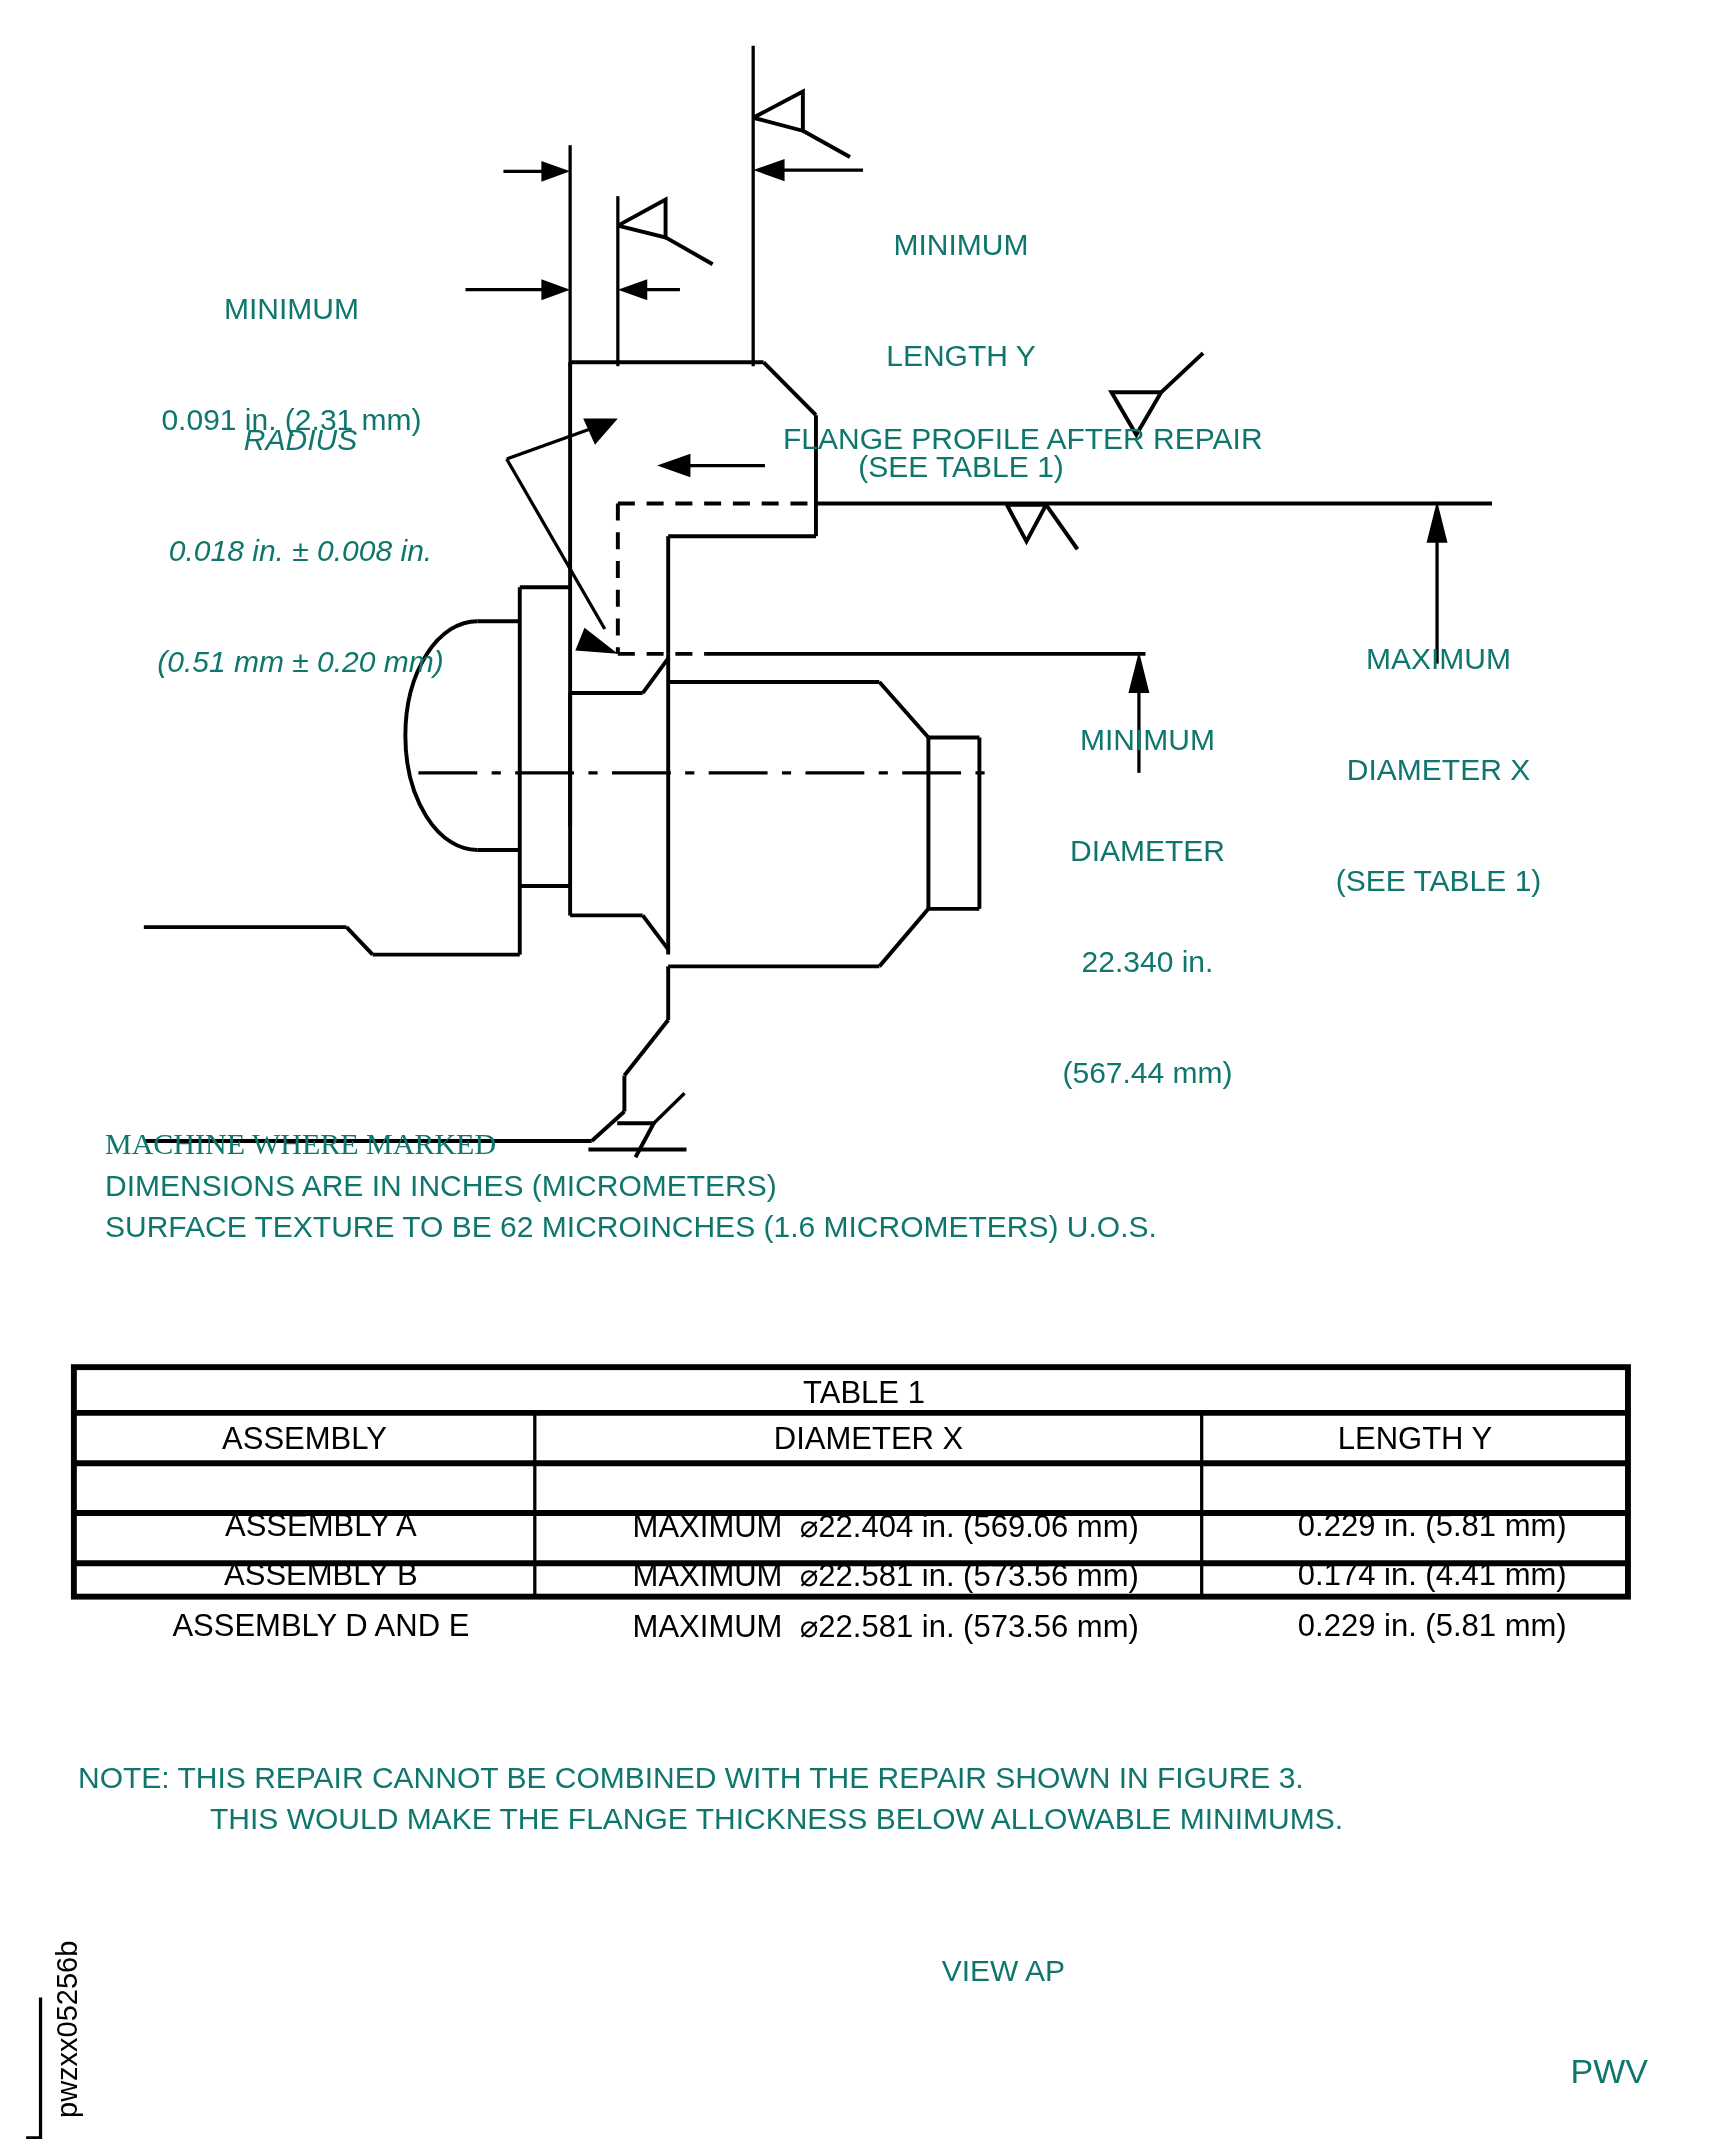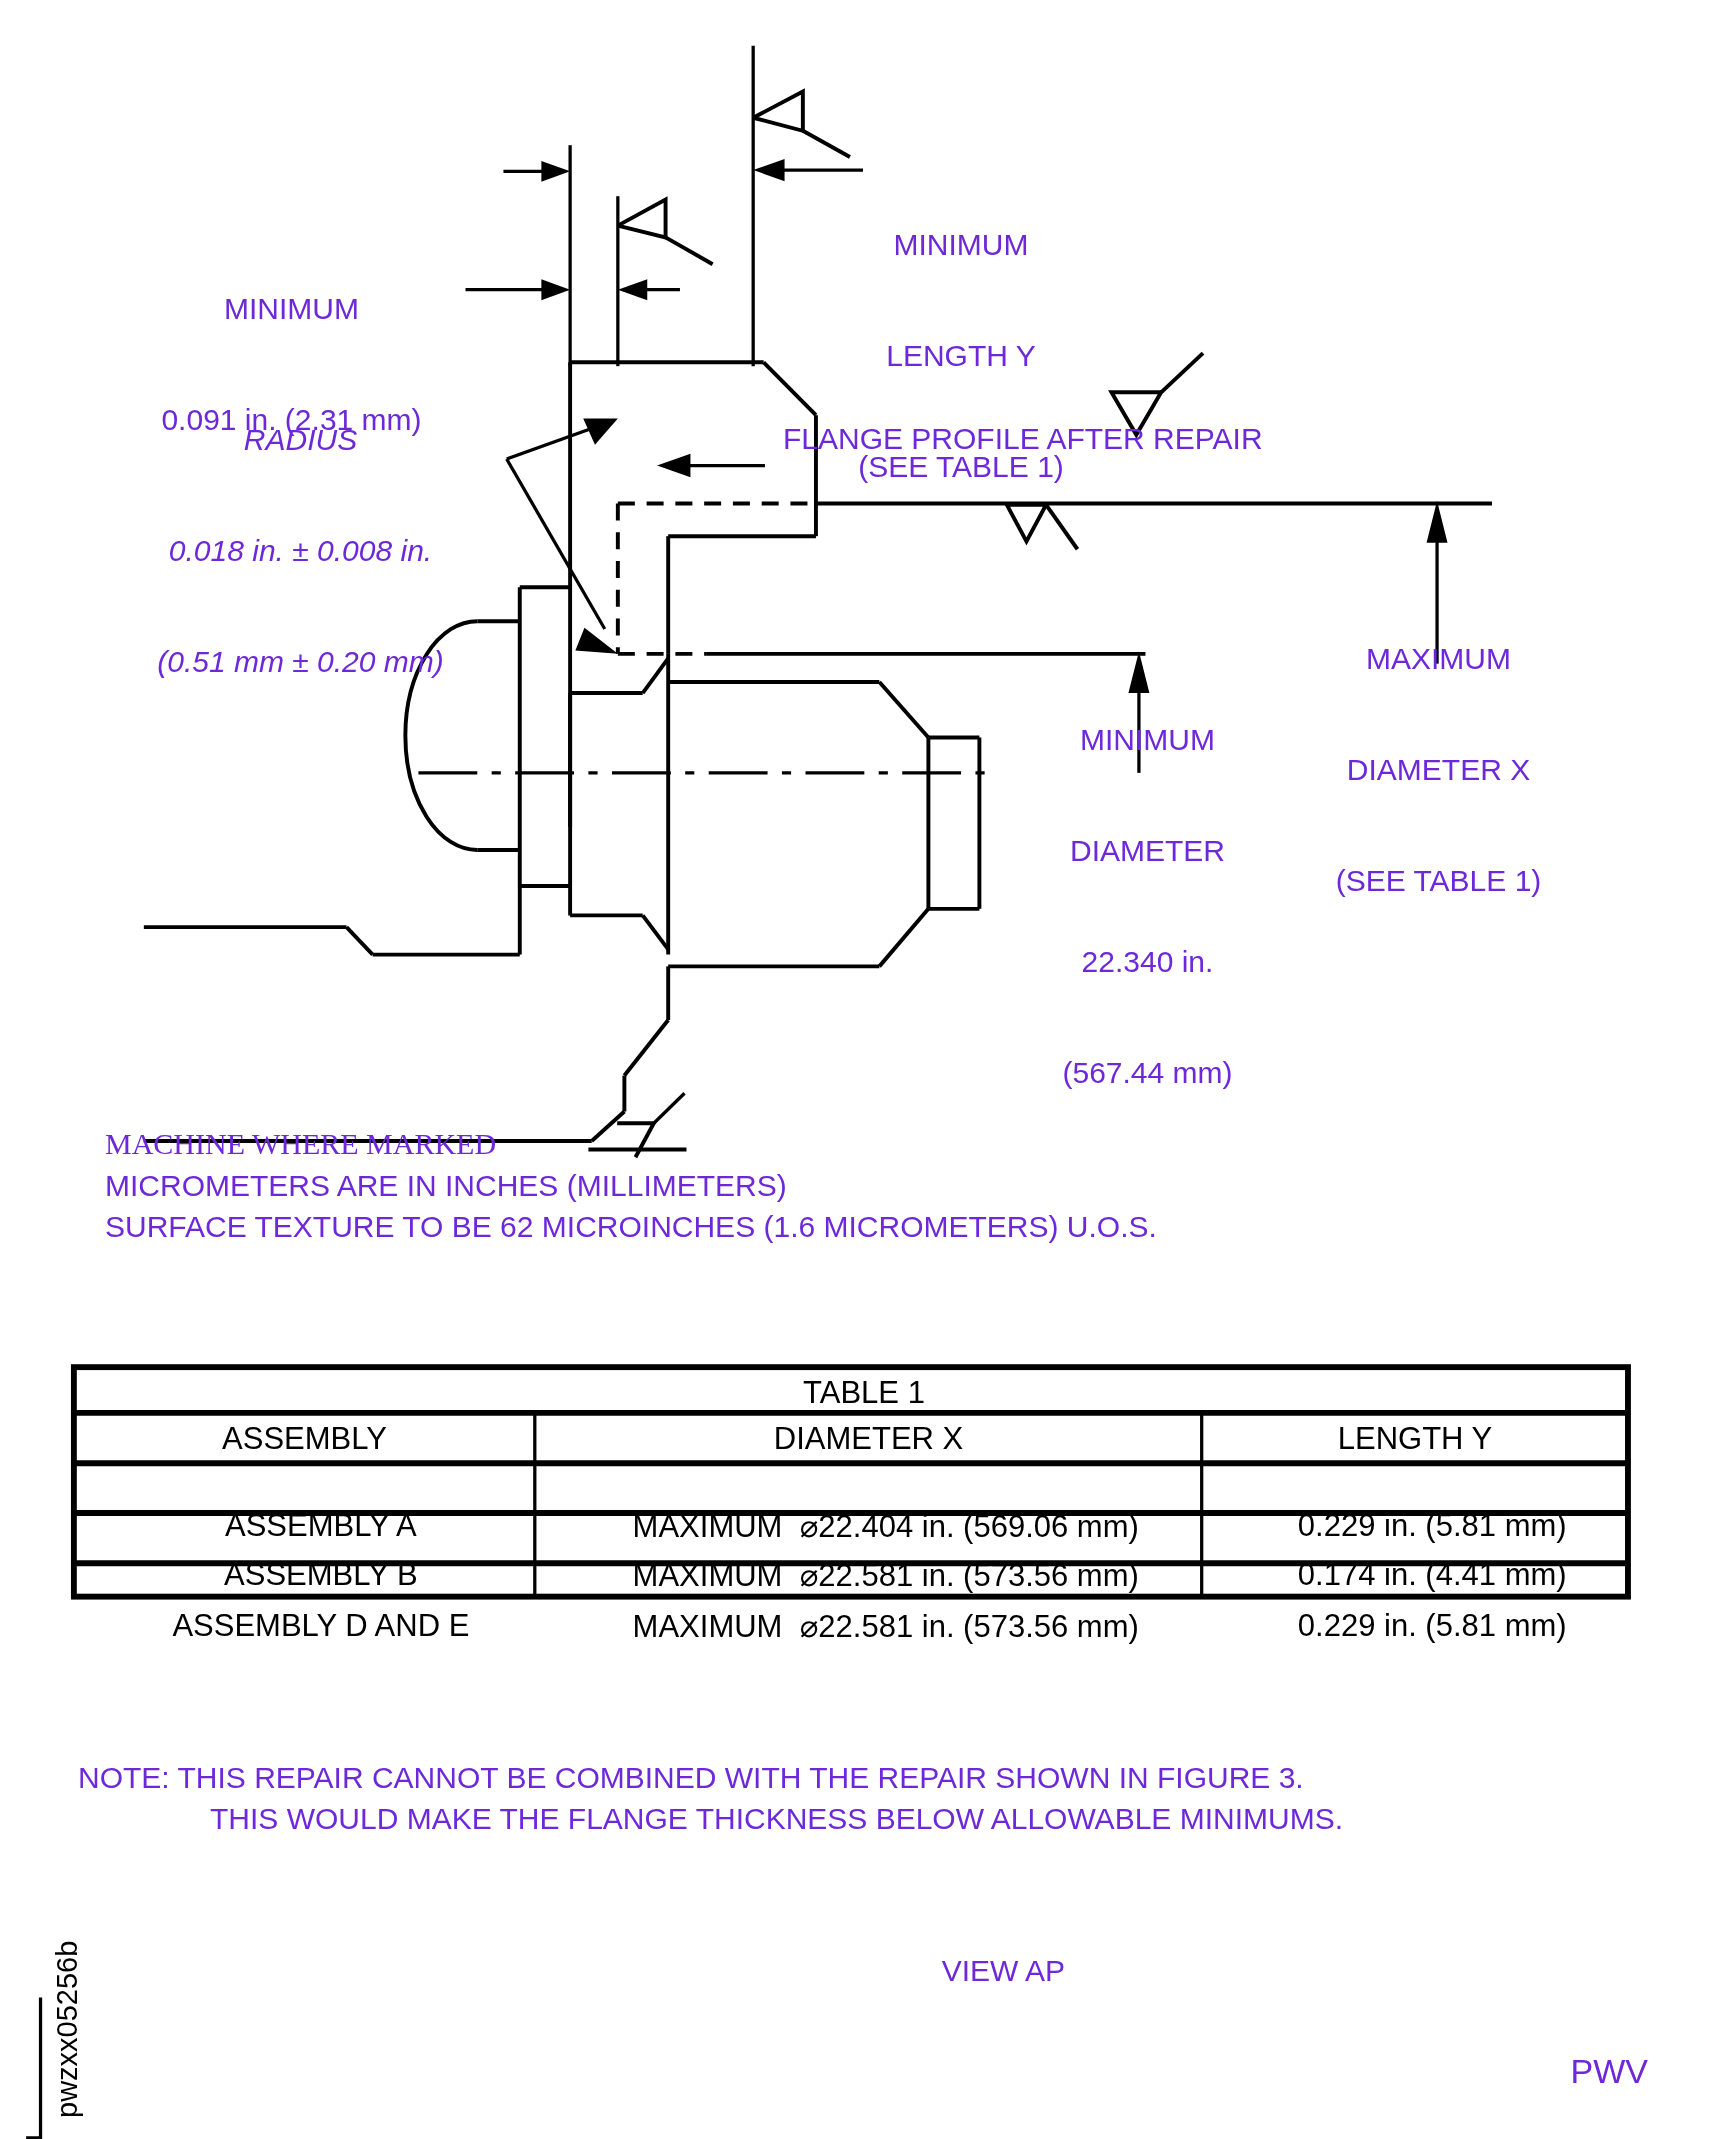--- a/index.html
+++ b/index.html
@@ -66,21 +66,21 @@
     stroke: #000000;
     stroke-width: 5;
   }
 
   .txt {
     position: absolute;
     white-space: pre;
     font-family: "Liberation Sans", sans-serif;
     font-size: 30px;
     line-height: 37px;
-    color: #6d28d9;
+    color: #0f766e;
     letter-spacing: 0px;
   }
   .t-center { text-align: center; }
   .t-left   { text-align: left; }
   .t-right  { text-align: right; }
 
   .vlabel {
     position: absolute;
     font-family: "Liberation Sans", sans-serif;
     font-size: 29px;
@@ -274,21 +274,21 @@
     <div>(567.44 mm)</div>
   </div>
 
   <div class="txt t-center" style="left:1288px; top:566px; width:301px;">
     <div>MAXIMUM</div>
     <div>DIAMETER X</div>
     <div>(SEE TABLE 1)</div>
   </div>
 
   <div class="txt t-left" style="left:105px; top:1125px; width:523px;font-family:Liberation Serif, serif;">MACHINE WHERE MARKED</div>
-  <div class="txt t-left" style="left:105px; top:1167px; width:915px;">MICROMETERS ARE IN INCHES (MILLIMETERS)</div>
+  <div class="txt t-left" style="left:105px; top:1167px; width:915px;">DIMENSIONS ARE IN INCHES (MICROMETERS)</div>
   <div class="txt t-left" style="left:105px; top:1208px; width:1308px;">SURFACE TEXTURE TO BE 62 MICROINCHES (1.6 MICROMETERS) U.O.S.</div>
 
   <div class="tblcell" style="left:87px; top:1375px; width:1554px;">TABLE 1</div>
 
   <div class="tblcell" style="left:74px; top:1421px; width:461px;">ASSEMBLY</div>
   <div class="tblcell" style="left:535px; top:1421px; width:667px;">DIAMETER X</div>
   <div class="tblcell" style="left:1202px; top:1421px; width:426px;">LENGTH Y</div>
 
   <div class="tblcell" style="left:74px; top:1472px; width:461px;">
     <span>ASSEMBLY A</span>

